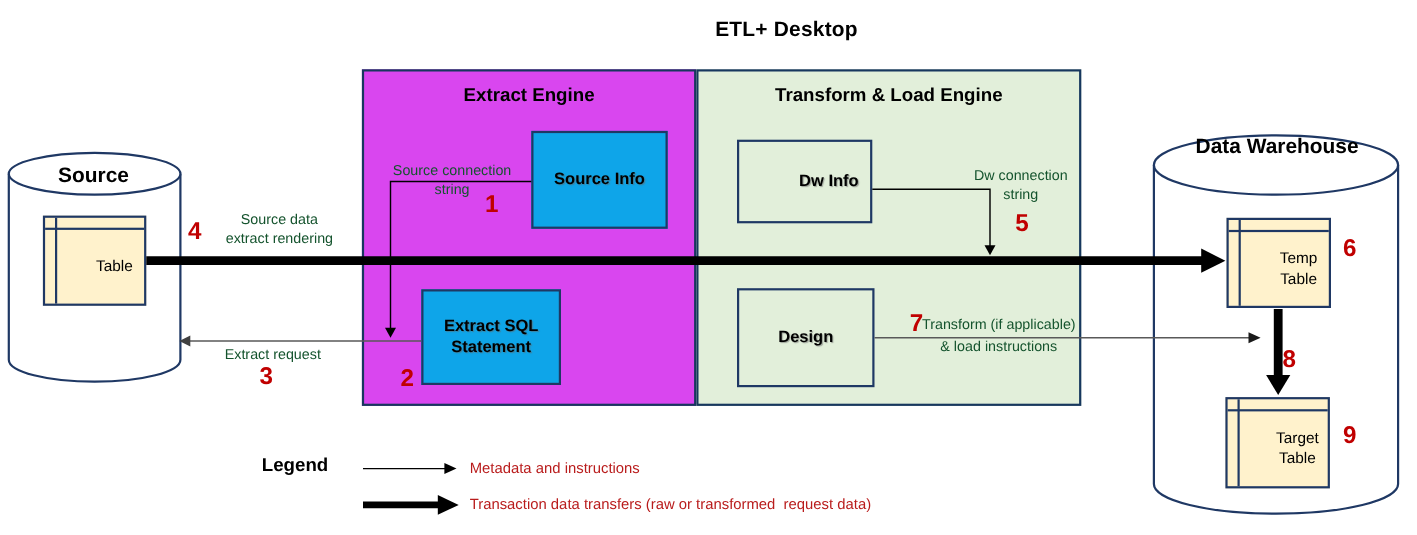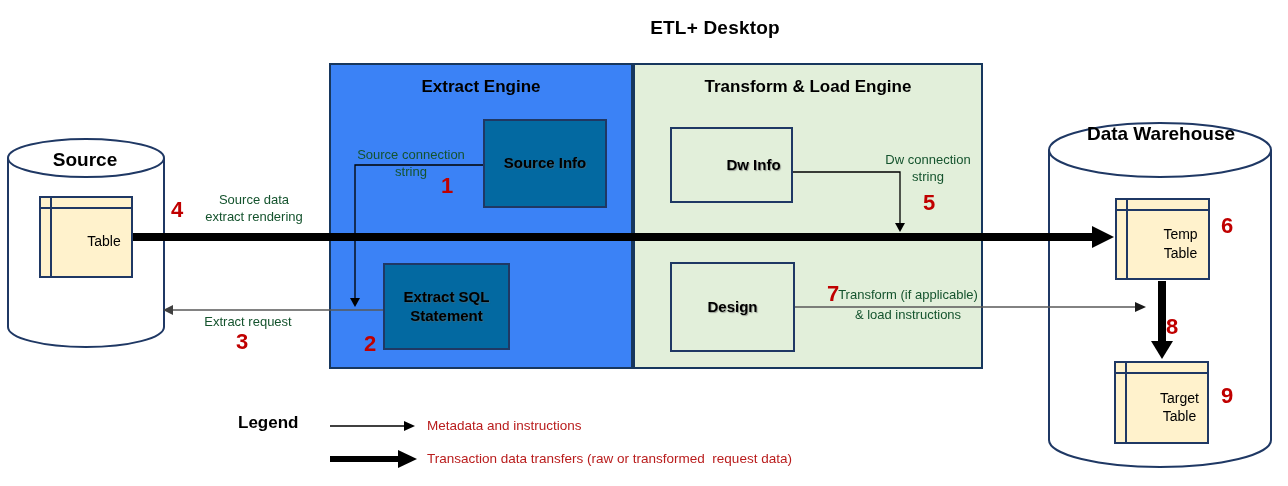--- a/index.html
+++ b/index.html
@@ -28,21 +28,21 @@
   }
   .panel-title { text-align: center; font-size: 17px; font-weight: bold; }
 
   .node {
     position: absolute; border: 2.5px solid #1f3864;
     display: flex; align-items: center; justify-content: center;
     text-align: center; font-size: 15px; font-weight: bold;
     text-shadow: 1px 1px 1px rgba(100,100,100,0.55);
     line-height: 1.25;
   }
-  .node.blue { background: #0369a1; }
+  .node.blue { background: #0ea5e9; }
   .node.green { background: #e2efda; }
 
   .table-icon {
     position: absolute; background: #fff2cc; border: 2.5px solid #1f3864;
     display: flex; align-items: center; justify-content: center;
     text-align: center; font-size: 14px; line-height: 1.3; padding-left: 26px;
   }
   .table-icon .cell-label { padding-left: 10px; padding-top: 9px; }
   .table-icon .t-row {
     position: absolute; left: 0; right: 0; top: 9px; height: 1.6px;
@@ -85,21 +85,21 @@
     </g>
   </svg>
 
   <div id="widgets">
     <div class="diagram-title abs">ETL+ Desktop</div>
 
     <div class="section-title abs" style="left:20px; top:101px; width:130px;">Source</div>
 
     <div class="section-title abs" style="left:1048px; top:75px; width:226px;">Data Warehouse</div>
 
-    <div class="panel" style="left:329px; top:63px; width:304px; height:306px; background:#3b82f6;">
+    <div class="panel" style="left:329px; top:63px; width:304px; height:306px; background:#d946ef;">
       <div class="panel-title">Extract Engine</div>
     </div>
 
     <div class="panel" style="left:633px; top:63px; width:350px; height:306px; background:#e2efda;">
       <div class="panel-title">Transform &amp; Load Engine</div>
     </div>
 
     <div class="node blue" style="left:483px; top:119px; width:124px; height:89px;">
       <span>Source Info</span>
     </div>

